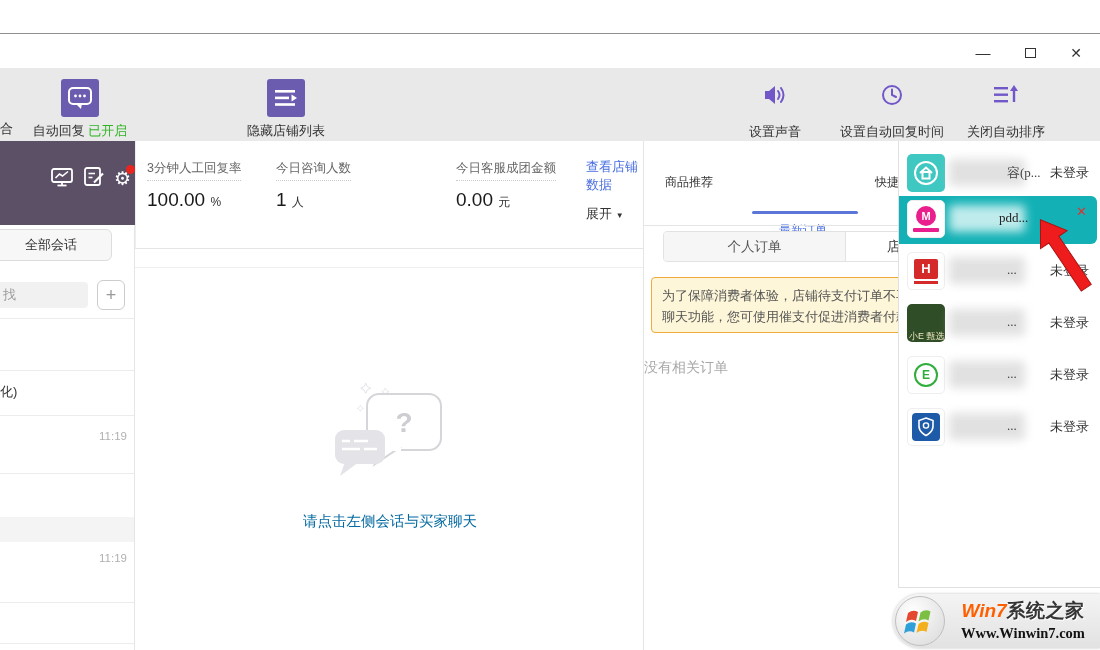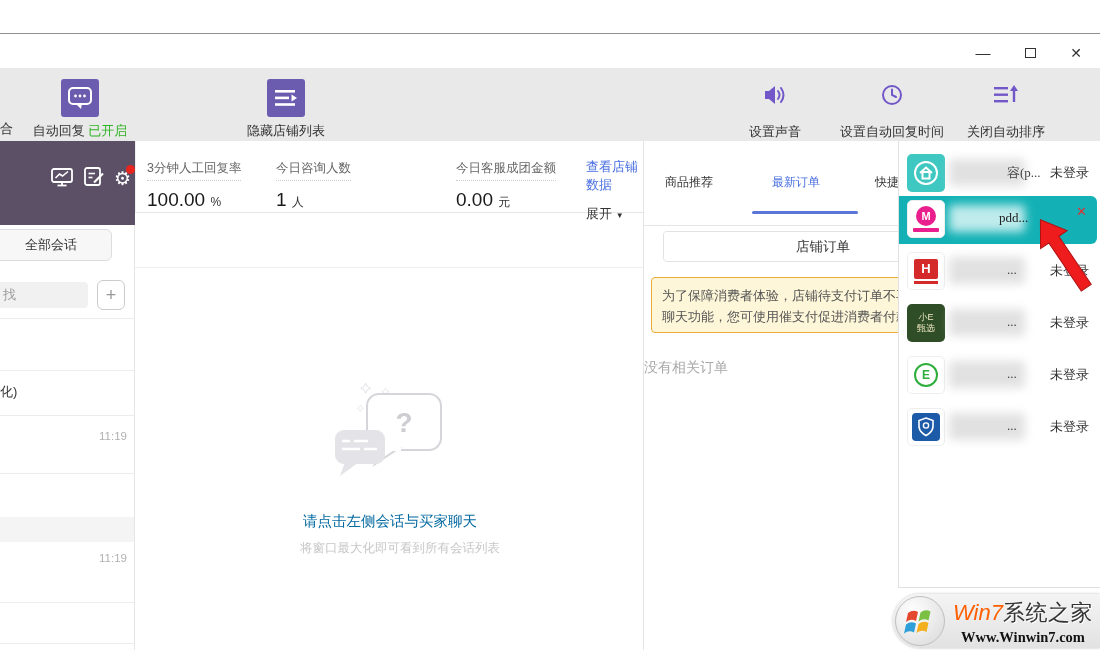--- a/index.html
+++ b/index.html
@@ -23,21 +23,21 @@
   .tb-partial { left:0; top:52px; font-size:13px; color:#333; }
   .tb-item { position:absolute; text-align:center; }
   .tb-tile { position:relative; margin:0 auto; width:38px; height:38px; background:#6b5cb0; border-radius:3px; }
   .tb-label { margin-top:5px; font-size:13px; color:#333; white-space:nowrap; }
   .tb-status { color:#2fb424; }
   .tb-right-icon { height:24px; margin-bottom:7px; }
   .tb-item.rt .tb-label { margin-top:16px; }
 
   
   .divider-v-main { left:643px; top:141px; width:1px; height:509px; background:#e5e5e5; }
-  .stats { left:135px; top:141px; width:508px; height:72px; background:#fff; border-bottom:1px solid #e5e5e5; border-left:1px solid #eee; }
+  .stats { left:135px; top:141px; width:508px; height:108px; background:#fff; border-bottom:1px solid #e5e5e5; border-left:1px solid #eee; }
   .stat { position:absolute; top:17px; }
   .stat-label { font-size:12.5px; color:#666; padding-bottom:3px; border-bottom:1px dotted #ccc; display:inline-block; }
   .stat-value { margin-top:8px; font-size:19px; color:#1a1a1a; }
   .stat-unit { font-size:12px; color:#333; }
   .stat-link { font-size:13px; color:#4a6fe0; }
   .stat-expand { margin-top:11px; font-size:13px; color:#333; }
   .caret { font-size:8px; color:#333; }
 
   
   .purple-head { left:0; top:141px; width:135px; height:84px; background:#5c5067; }
@@ -81,37 +81,37 @@
   .store-ic { position:absolute; left:8px; top:4px; width:38px; height:38px; border-radius:5px; overflow:hidden; }
   .smudge { position:absolute; left:50px; top:9px; width:76px; height:27px; background:#c9c9c9; filter:blur(5px); border-radius:4px; opacity:.55; }
   .smudge.lite { background:#eafafa; opacity:.8; }
   .store-tail { position:absolute; left:108px; top:14px; font-size:13px; color:#444;font-family:Liberation Serif, serif; }
   .store-row.selected .store-tail { left:100px; color:#222; }
   .store-status { position:absolute; right:8px; top:14px; font-size:13px; color:#333; }
   .store-close { position:absolute; right:10px; top:8px; font-size:13px; font-weight:bold; color:#e33030; }
   .ic-tile { width:38px; height:38px; display:flex; align-items:center; justify-content:center; }
   .ic-house { background:#3fc8c2; }
   .ic-white { background:#fff; border:1px solid #eee; border-radius:5px; flex-direction:column; }
-  .ic-xe { background:#2f4d26; flex-direction:column;align-items:flex-end; }
+  .ic-xe { background:#2f4d26; flex-direction:row;align-items:flex-end; }
   .ic-xe div { font-size:9px; color:#efe8c2; line-height:11px; text-align:center; width:100%; }
   .pink-circle { width:20px; height:20px; border-radius:50%; background:#ea1f8e; color:#fff; font-size:11px; font-weight:bold; text-align:center; line-height:20px; }
   .pink-bar { width:26px; height:4px; background:#ea1f8e; margin-top:2px; border-radius:1px; }
   .red-sq { width:24px; height:20px; background:#d42a2a; border-radius:2px; color:#fff; font-weight:bold; font-size:13px; text-align:center; line-height:20px; }
   .red-bar { width:24px; height:3px; background:#d42a2a; margin-top:2px; }
   .green-ring { width:24px; height:24px; border-radius:50%; border:2.5px solid #2fae3c; color:#2fae3c; font-weight:bold; font-size:12px; text-align:center; line-height:20px; }
   .blue-sq { width:28px; height:28px; background:#1d5aa8; border-radius:4px; display:flex; align-items:center; justify-content:center; }
 
   
   .red-arrow { left:1024px; top:218px; width:70px; height:90px; z-index:40; }
 
   
   .watermark { left:893px; top:594px; width:207px; height:54px; background:linear-gradient(#f4f4f4,#e2e2e2); border-radius:27px 0 0 27px; z-index:50; box-shadow:0 0 3px rgba(0,0,0,.25); }
   .wm-badge { position:absolute; left:2px; top:2px; width:50px; height:50px; border-radius:50%; background:radial-gradient(circle at 35% 30%, #ffffff, #d8d8d8); border:1px solid #bfbfbf; }
   .wm-text { position:absolute; left:56px; top:4px; width:148px; text-align:center; }
-  .wm-line1 { font-size:22px; font-weight:normal; white-space:nowrap; }
+  .wm-line1 { font-size:19px; font-weight:bold; white-space:nowrap; }
   .wm-brand { color:#ff5f00; font-style:italic; }
   .wm-suffix { color:#353535; text-shadow:1px 1px 0 #fff; letter-spacing:0.5px; }
   .wm-line2 { margin-top:1px; font-family:"Liberation Serif",serif; font-size:14.5px; font-weight:bold; color:#111; white-space:nowrap; }
 </style>
 </head>
 <body>
 
 <div id="app">
 
   <div class="abs win-top-border"></div>
@@ -254,31 +254,31 @@
       <rect x="44" y="62" width="32" height="9" fill="#fff"></rect>
       <text x="79" y="52" font-size="28" font-weight="bold" fill="#cdcdd2" text-anchor="middle">?</text>
       <rect x="10" y="50" width="50" height="34" rx="9" fill="#e3e3e8"></rect>
       <polygon points="20,82 15,96 34,82" fill="#e3e3e8"></polygon>
       <line x1="17" y1="61" x2="25" y2="61" stroke="#fff" stroke-width="2.5"></line>
       <line x1="29" y1="61" x2="43" y2="61" stroke="#fff" stroke-width="2.5"></line>
       <line x1="17" y1="69" x2="35" y2="69" stroke="#fff" stroke-width="2.5"></line>
       <line x1="39" y1="69" x2="52" y2="69" stroke="#fff" stroke-width="2.5"></line>
     </svg>
     <div class="empty-line1">请点击左侧会话与买家聊天</div>
-    <div class="empty-line2">将窗口最大化即可看到所有会话列表</div>
   </div>
   <div class="abs divider-v-main"></div>
 
   <div class="abs orders-panel">
     <div class="tab" style="left:21px;">商品推荐</div>
-    <div class="tab active" style="left:128px;">最新订单</div>
+    <div class="tab active" style="left:135px;margin-top:48px;">最新订单</div>
     <div class="tab" style="left:231px;">快捷回复</div>
     <div class="tab-underline"></div>
     <div class="orders-div"></div>
     <div class="toggle">
+      <div class="toggle-seg seg-personal">个人订单</div>
       <div class="toggle-seg seg-store">店铺订单</div>
     </div>
     <div class="notice">
       <div>为了保障消费者体验，店铺待支付订单不再提供</div>
       <div>聊天功能，您可使用催支付促进消费者付款</div>
     </div>
     <div class="no-orders">没有相关订单</div>
   </div>
 
   <div class="abs store-panel">

